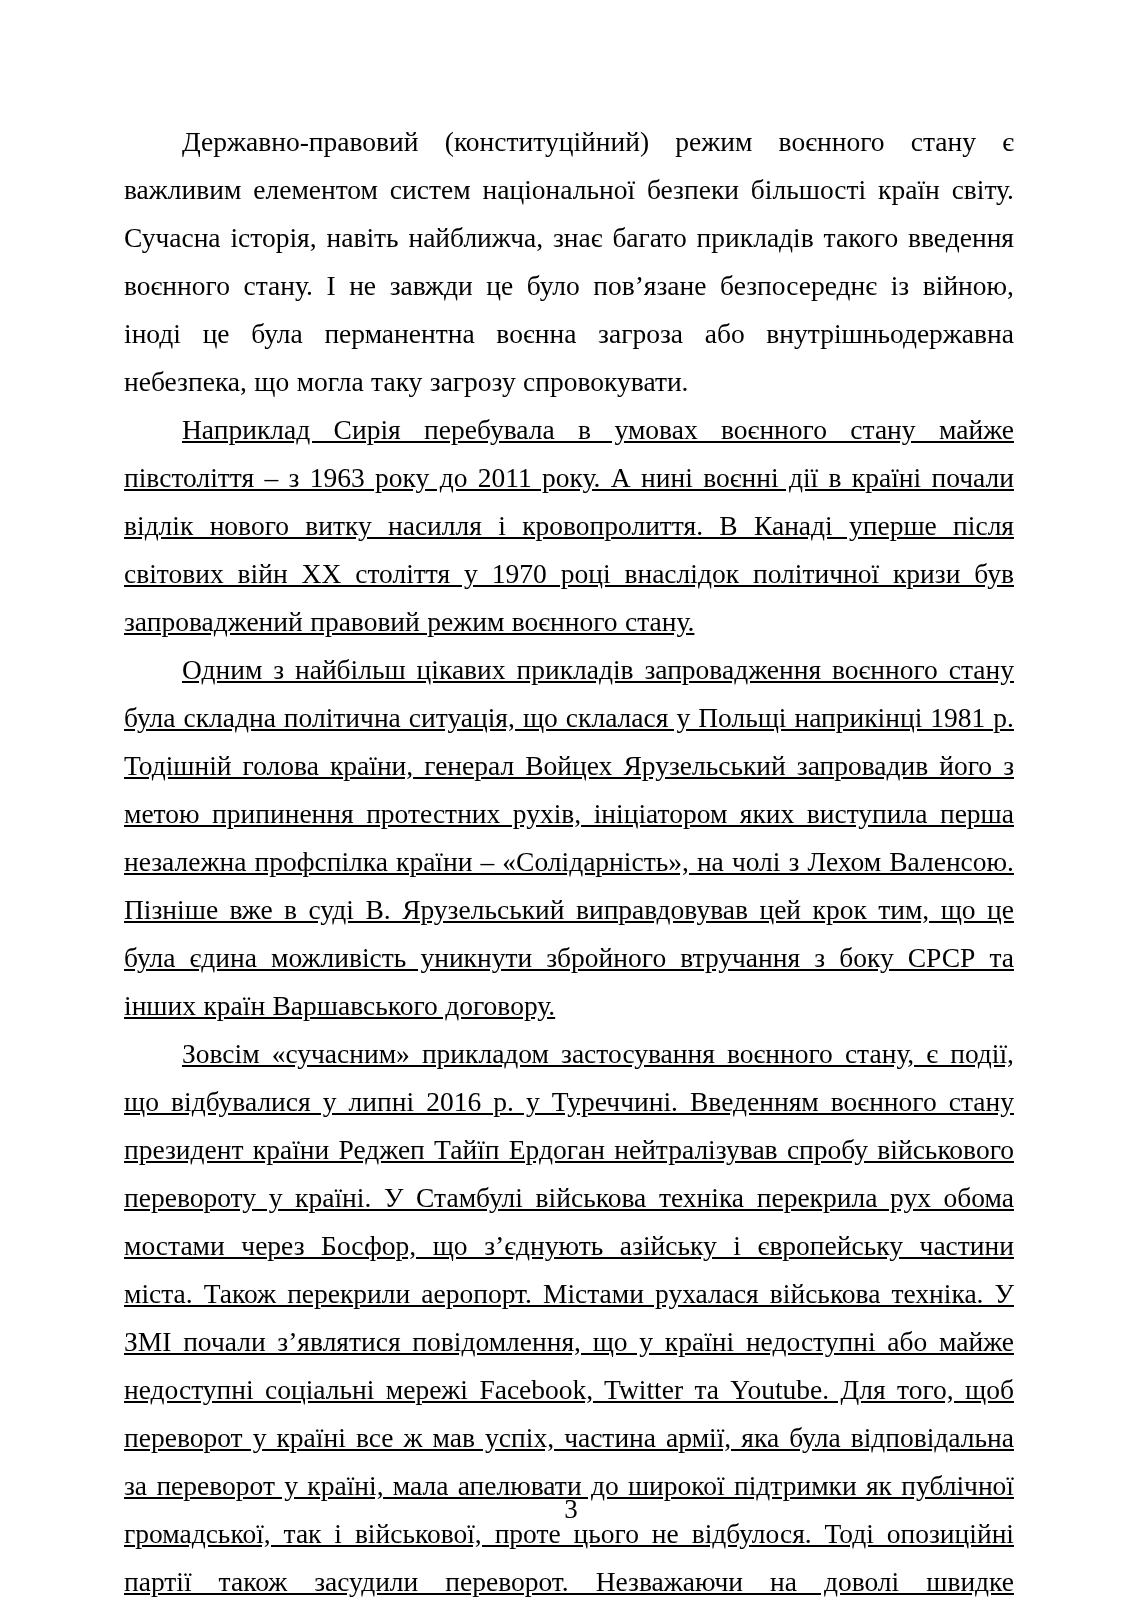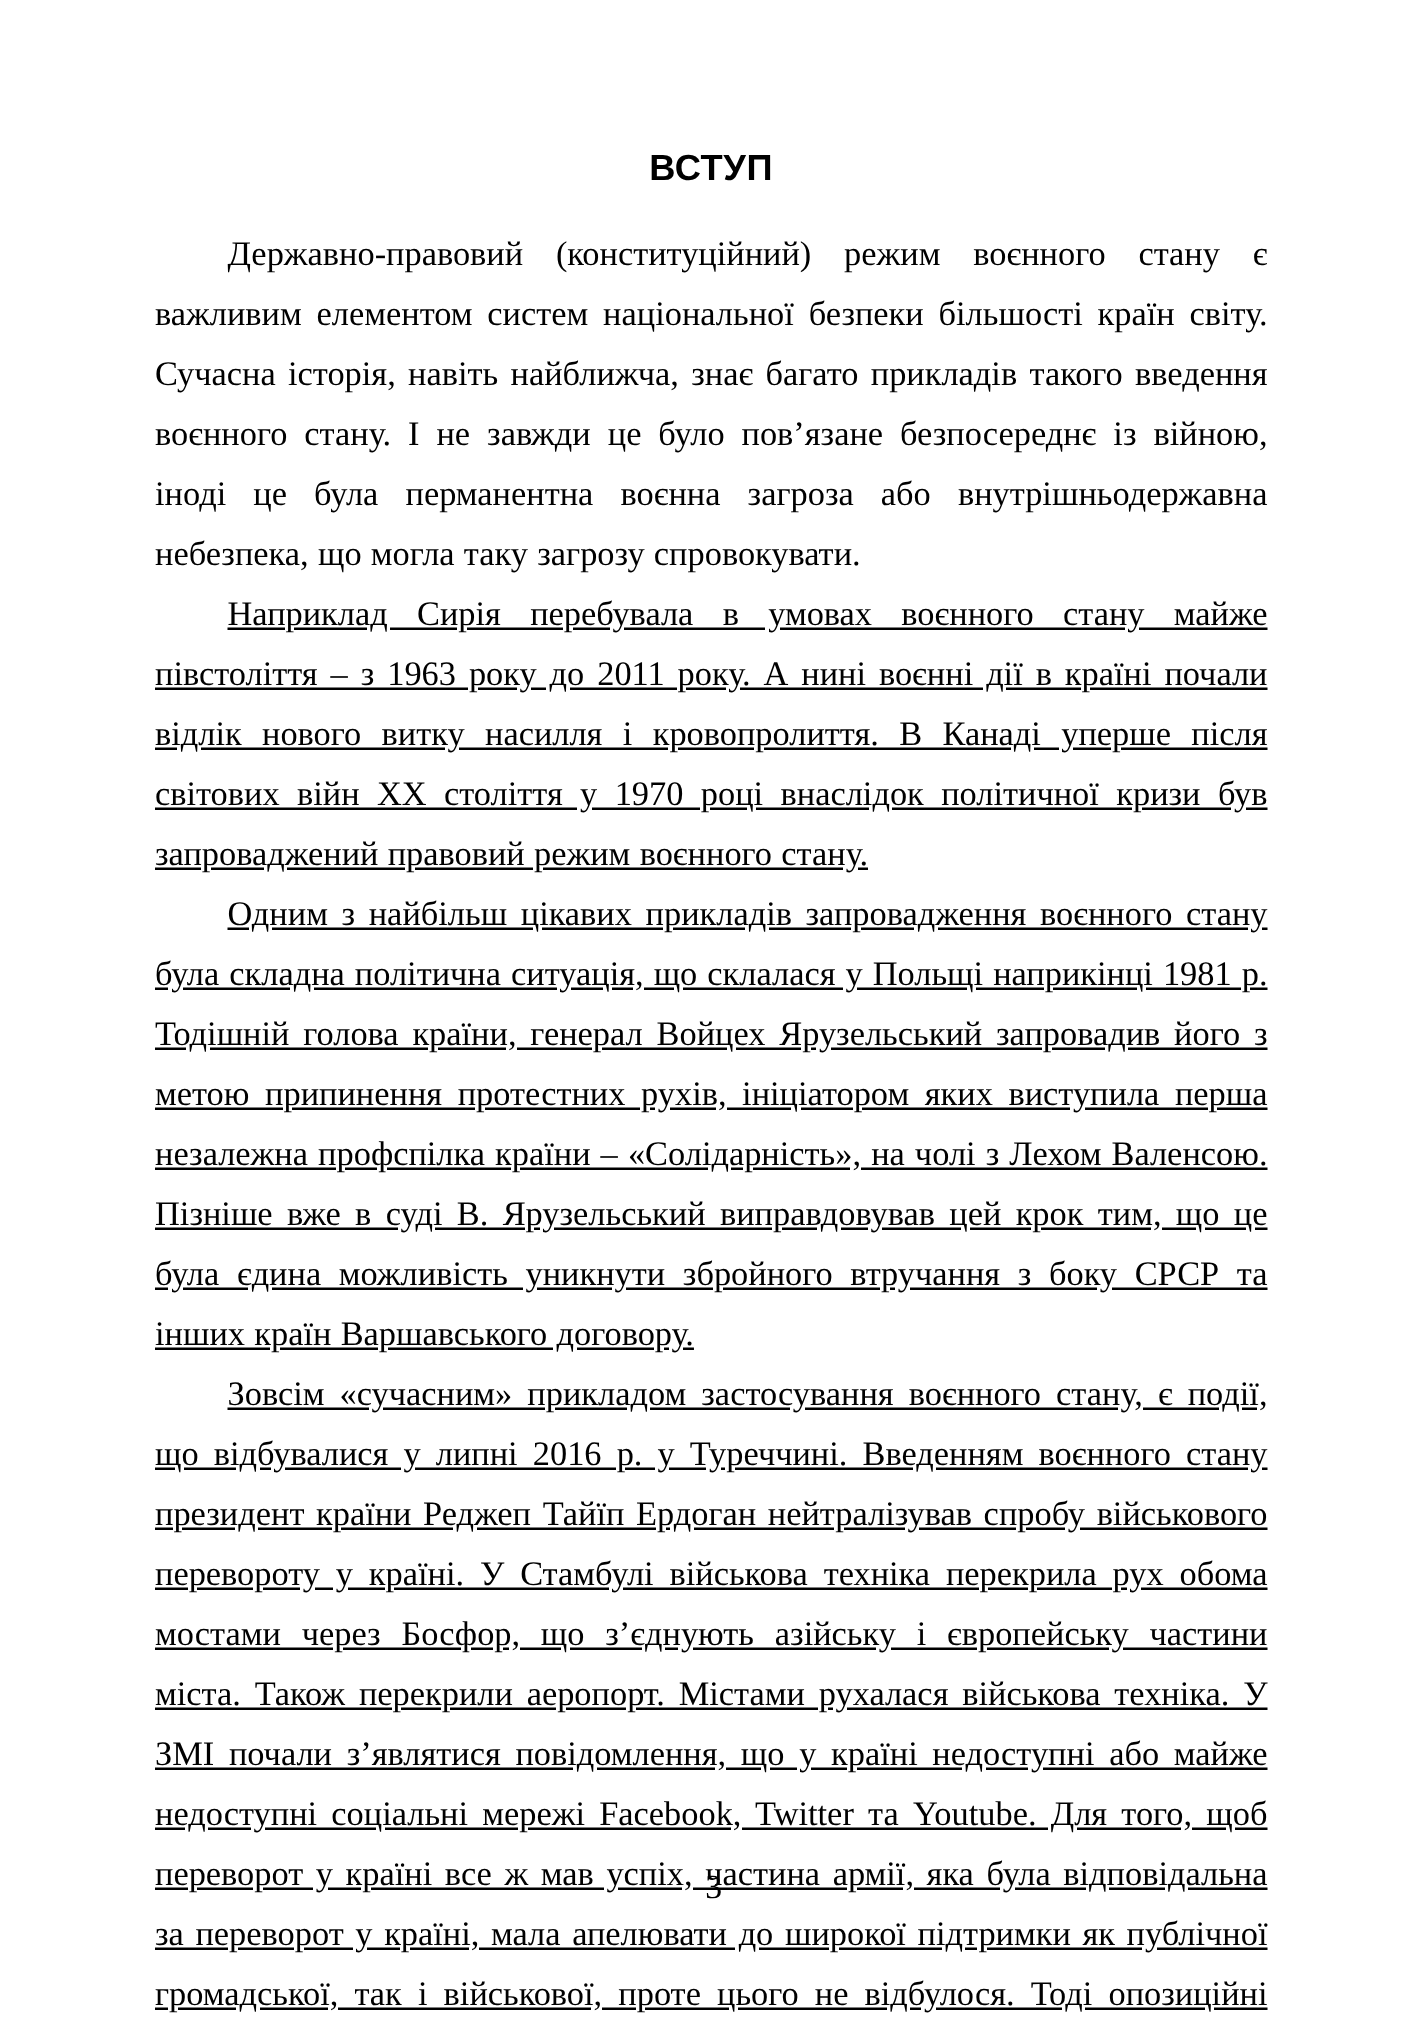--- a/index.html
+++ b/index.html
@@ -68,21 +68,20 @@
     font-family: "Liberation Serif", "DejaVu Serif", serif;
   }
 </style>
 </head>
 <body>
 
 <div class="page">
 
   <div class="page-body">
 
-    <h1 class="doc-title">ВСТУП</h1>
 
     <p class="para">Державно-правовий (конституційний) режим воєнного стану є важливим елементом систем національної безпеки більшості країн світу. Сучасна історія, навіть найближча, знає багато прикладів такого введення воєнного стану. І не завжди це було пов’язане безпосереднє із війною, іноді це була перманентна воєнна загроза або внутрішньодержавна небезпека, що могла таку загрозу спровокувати.</p>
 
     <p class="para">Наприклад Сирія перебувала в умовах воєнного стану майже півстоліття – з 1963 року до 2011 року. А нині воєнні дії в країні почали відлік нового витку насилля і кровопролиття.   В Канаді уперше після світових війн XX століття у 1970 році внаслідок політичної кризи був запроваджений правовий режим воєнного стану.</p>
 
     <p class="para">Одним з найбільш цікавих прикладів запровадження воєнного стану була складна політична ситуація, що склалася у Польщі наприкінці 1981 р. Тодішній голова країни, генерал Войцех Ярузельський запровадив його з метою припинення протестних рухів, ініціатором яких виступила перша незалежна профспілка країни – «Солідарність», на чолі з Лехом Валенсою. Пізніше вже в суді  В. Ярузельський виправдовував цей крок тим, що це була єдина можливість уникнути збройного втручання з боку СРСР та інших країн Варшавського договору.</p>
 
     <p class="para">Зовсім «сучасним» прикладом застосування воєнного стану, є події, що відбувалися у липні 2016 р. у Туреччині. Введенням воєнного стану президент країни Реджеп Тайїп Ердоган нейтралізував спробу військового перевороту у країні. У Стамбулі військова техніка перекрила рух обома мостами через Босфор, що з’єднують азійську і європейську частини міста. Також перекрили аеропорт. Містами рухалася військова техніка. У ЗМІ почали з’являтися повідомлення, що у країні недоступні або майже недоступні соціальні мережі Facebook, Twitter та Youtube. Для того, щоб переворот у країні все ж мав успіх, частина армії, яка була відповідальна за переворот у країні, мала апелювати до широкої підтримки як публічної громадської, так і військової, проте цього не відбулося. Тоді опозиційні партії також засудили переворот. Незважаючи на доволі швидке придушення спроби заколоту, воєнний стан у Туреччині діяв ще упродовж двох років – до липня</p>
 
   </div>

